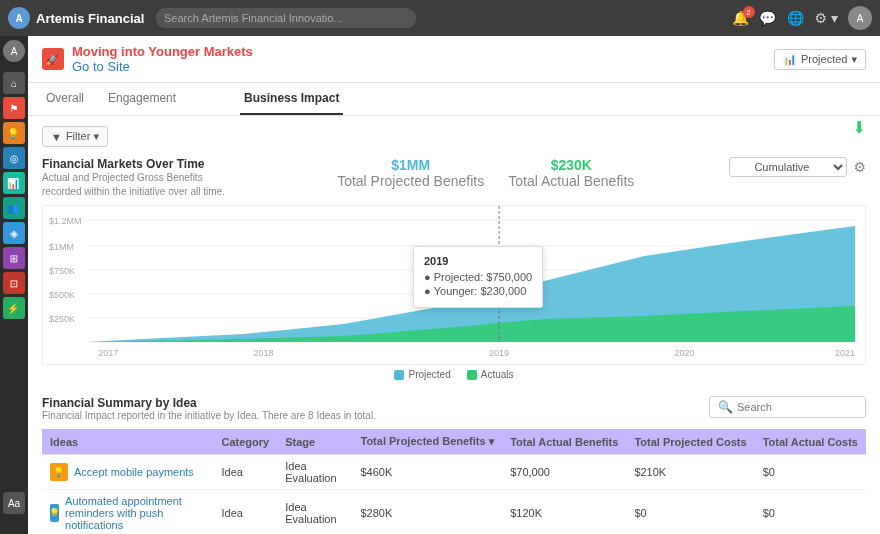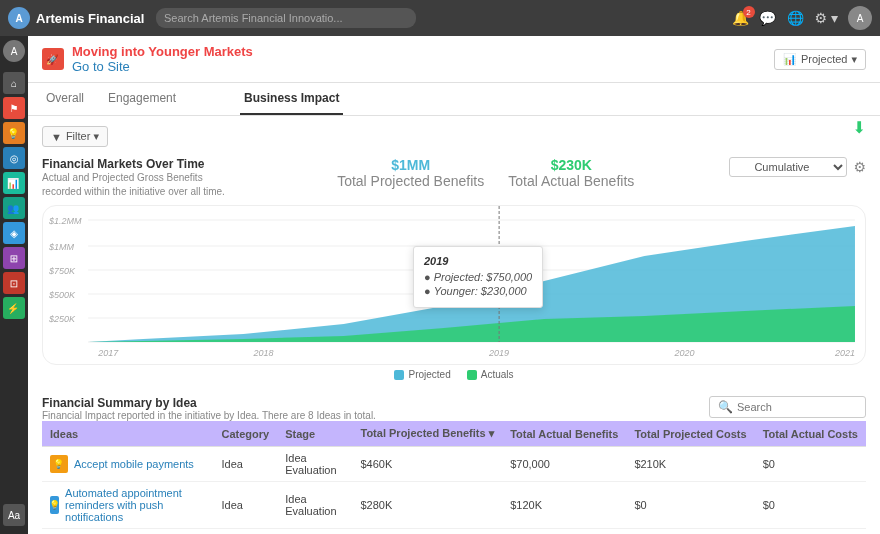--- a/index.html
+++ b/index.html
@@ -70,38 +70,38 @@
     .chart-stats { display: flex; gap: 24px; align-items: flex-start; }
     .chart-stat { text-align: center; }
     .chart-stat-value { font-size: 14px; font-weight: 600; }
     .chart-stat-value.projected { color: #4db8d8; }
     .chart-stat-value.actual { color: #2ecc71; }
     .chart-stat-label { font-size: 14px; color: #888; }
     .chart-select { border: 1px solid #ccc; border-radius: 3px; padding: 2px 20px; font-size: 11px; color: #555; background: #fff; cursor: pointer; }
     .chart-settings-icon { color: #888; cursor: pointer; font-size: 14px; }
 
     
-    .chart-container { position: relative; height: 160px; background: #fff; border: 1px solid #eee; border-radius: 14px; font-style: italic; }
+    .chart-container { position: relative; height: 160px; background: #fff; border: 1px solid #eee; border-radius: 2px; }
     .chart-tooltip { position: absolute; background: white; border: 1px solid #ddd; border-radius: 3px; padding: 8px 10px; font-size: 11px; box-shadow: 0 2px 8px rgba(0,0,0,0.15); z-index: 10; left: 370px; top: 40px; }
     .chart-tooltip-title { font-weight: 600; margin-bottom: 4px; color: #333; }
     .chart-tooltip-row { color: #555; margin: 2px 0; }
     .chart-tooltip-row span { font-weight: 500; }
 
     .chart-legend { display: flex; justify-content: center; gap: 16px; margin-top: 4px; font-size: 10px; color: #666; }
     .legend-item { display: flex; align-items: center; gap: 4px; }
     .legend-dot { width: 10px; height: 10px; border-radius: 2px; }
     .legend-dot.projected { background: #4db8d8; }
     .legend-dot.actual { background: #2ecc71; }
 
     
     .export-icon { color: #2ecc71; cursor: pointer; font-size: 16px; }
 
     
     .summary-section { margin-top: 8px; }
-    .summary-header { display: flex; align-items: flex-start; justify-content: space-between; margin-bottom: 0; }
+    .summary-header { display: flex; align-items: flex-start; justify-content: space-between; margin-bottom: 8px; }
     .summary-title { font-size: 12px; font-weight: 600; color: #333; }
     .summary-subtitle { font-size: 10px; color: #888; }
     .search-box { display: flex; align-items: center; border: 1px solid #ccc; border-radius: 3px; padding: 3px 8px; gap: 4px; background: #fff; }
     .search-box input { border: none; outline: none; font-size: 11px; color: #555; width: 120px; }
     .search-icon { color: #888; font-size: 12px; }
 
     
     table { width: 100%; border-collapse: collapse; font-size: 11px; }
     thead tr { background: #c4b5fd; }
     th { padding: 6px 8px; text-align: left; color: #555; font-weight: 600; border-bottom: 1px solid #e0e0e0; white-space: nowrap; font-size: 11px; }
@@ -147,21 +147,21 @@
     <div class="app-icon gray">⌂</div>
     <div class="app-icon red">⚑</div>
     <div class="app-icon orange">💡</div>
     <div class="app-icon blue">◎</div>
     <div class="app-icon teal">📊</div>
     <div class="app-icon dark-green">👥</div>
     <div class="app-icon indigo">◈</div>
     <div class="app-icon purple">⊞</div>
     <div class="app-icon pink">⊡</div>
     <div class="app-icon green">⚡</div>
-    <div class="app-icon gray" style="margin-top:auto; margin-bottom:4px;">Aa</div>
+    <div class="app-icon gray" style="margin-top:auto; margin-bottom:16px;">Aa</div>
   </div>
 
   <div class="main">
 
     <div class="page-header">
       <div class="page-header-left">
         <div class="initiative-icon">🚀</div>
         <div>
           <div class="page-header-title">Moving into Younger Markets</div>
           <div class="page-header-subtitle">Go to Site</div>

